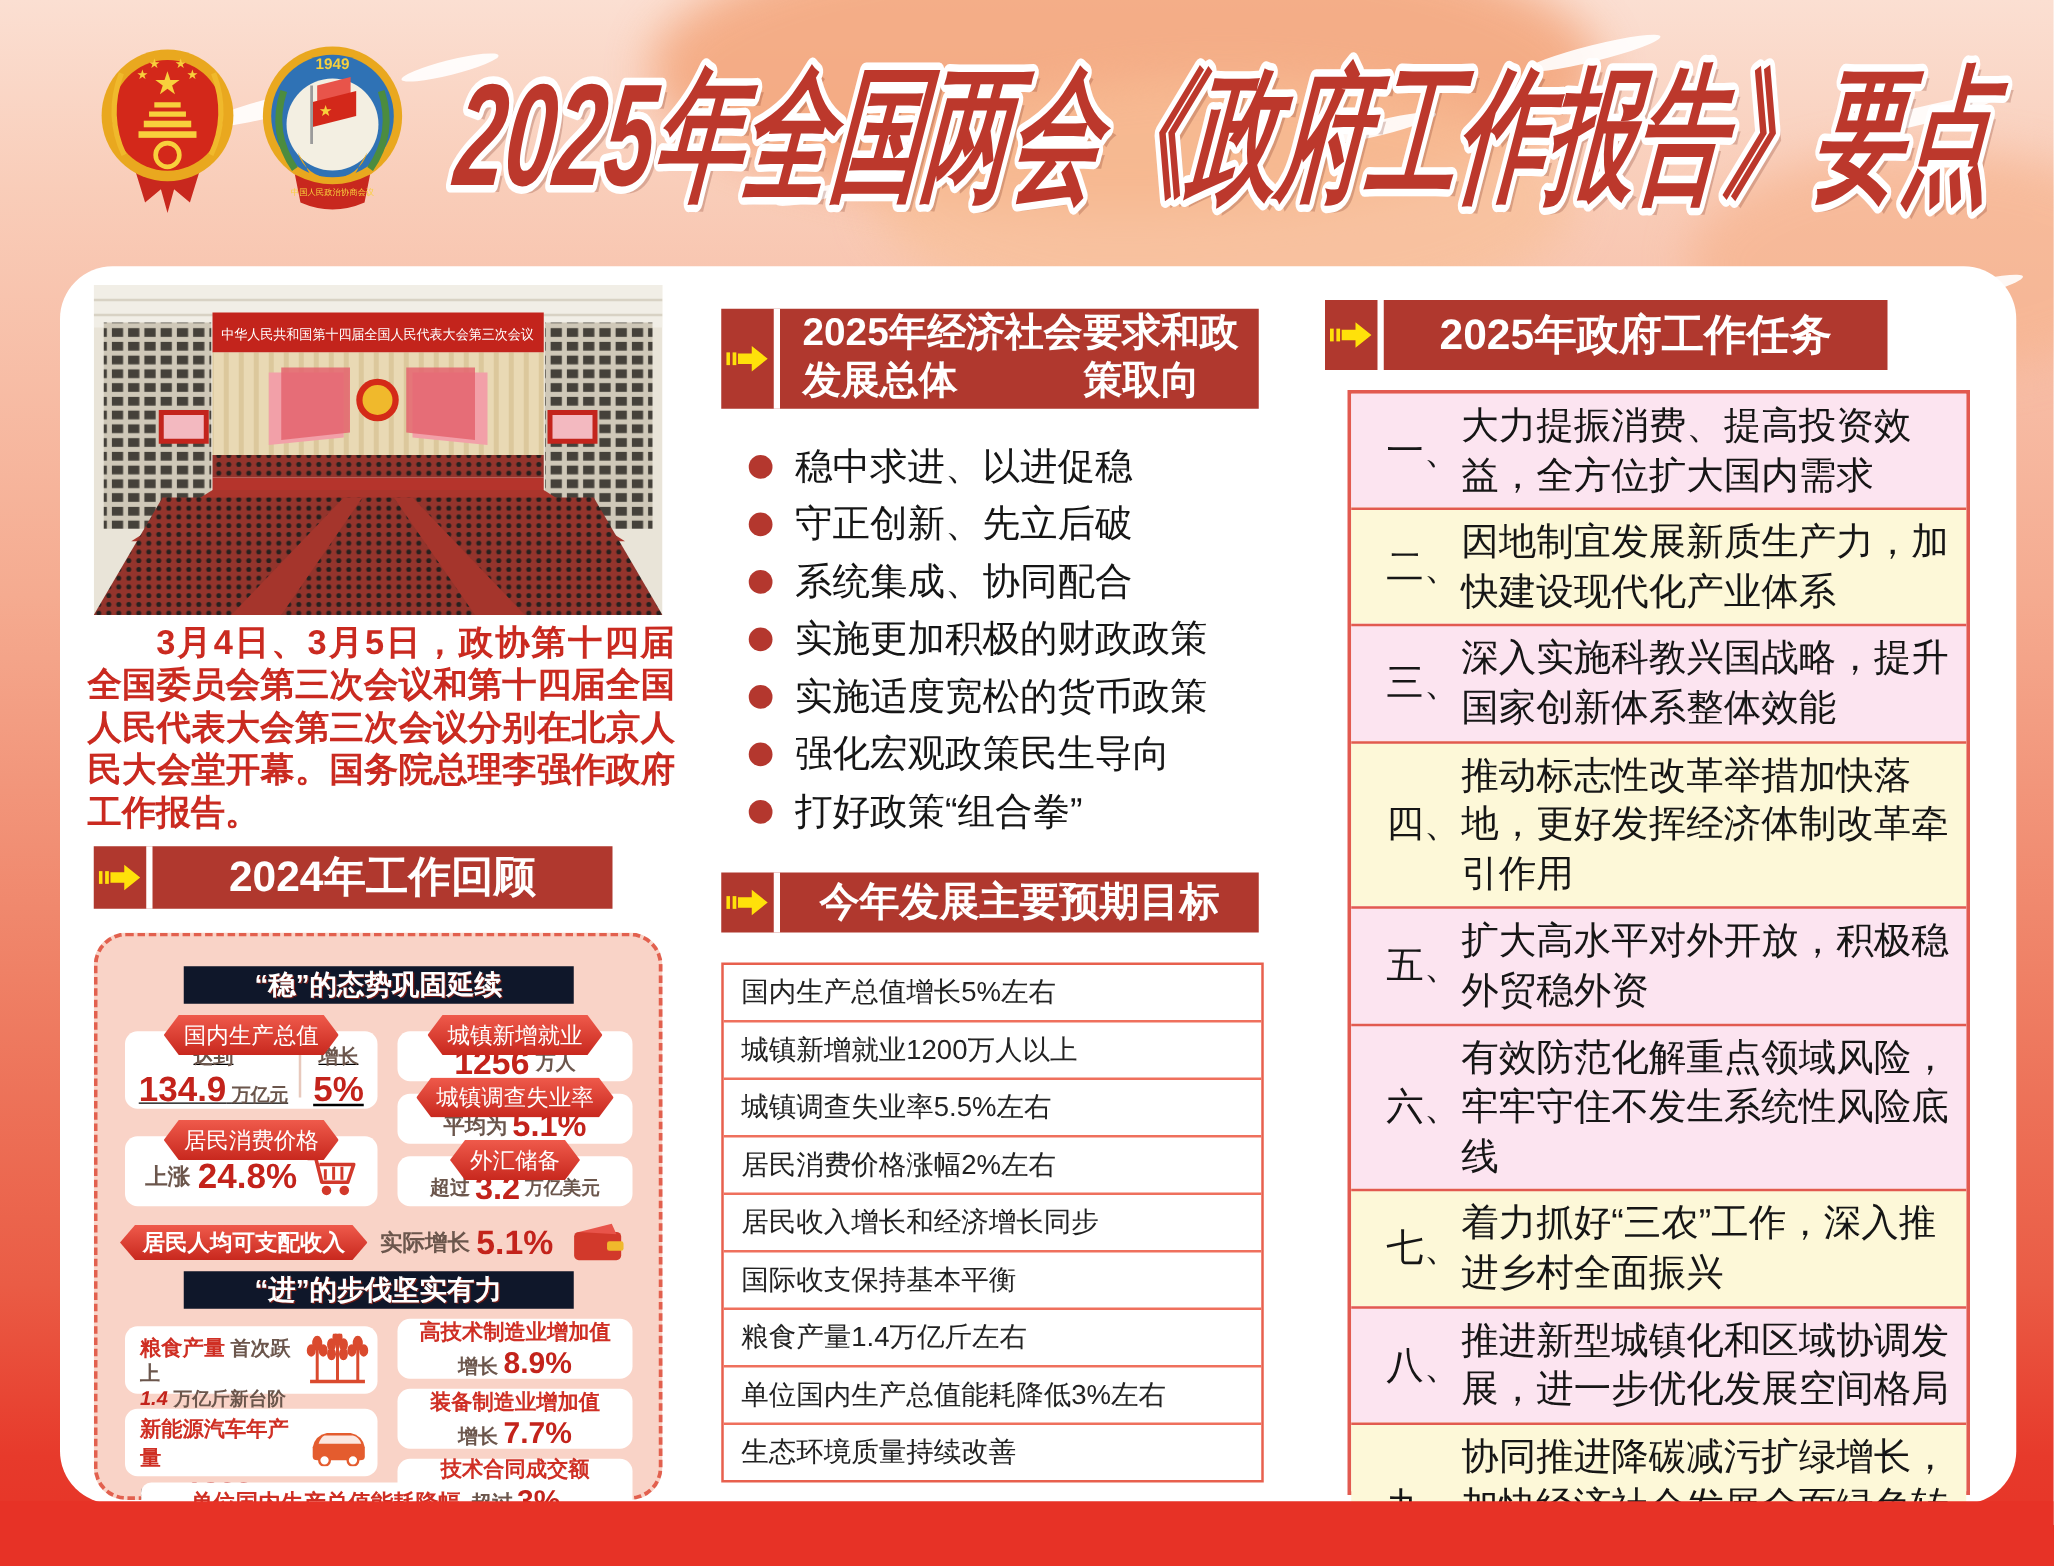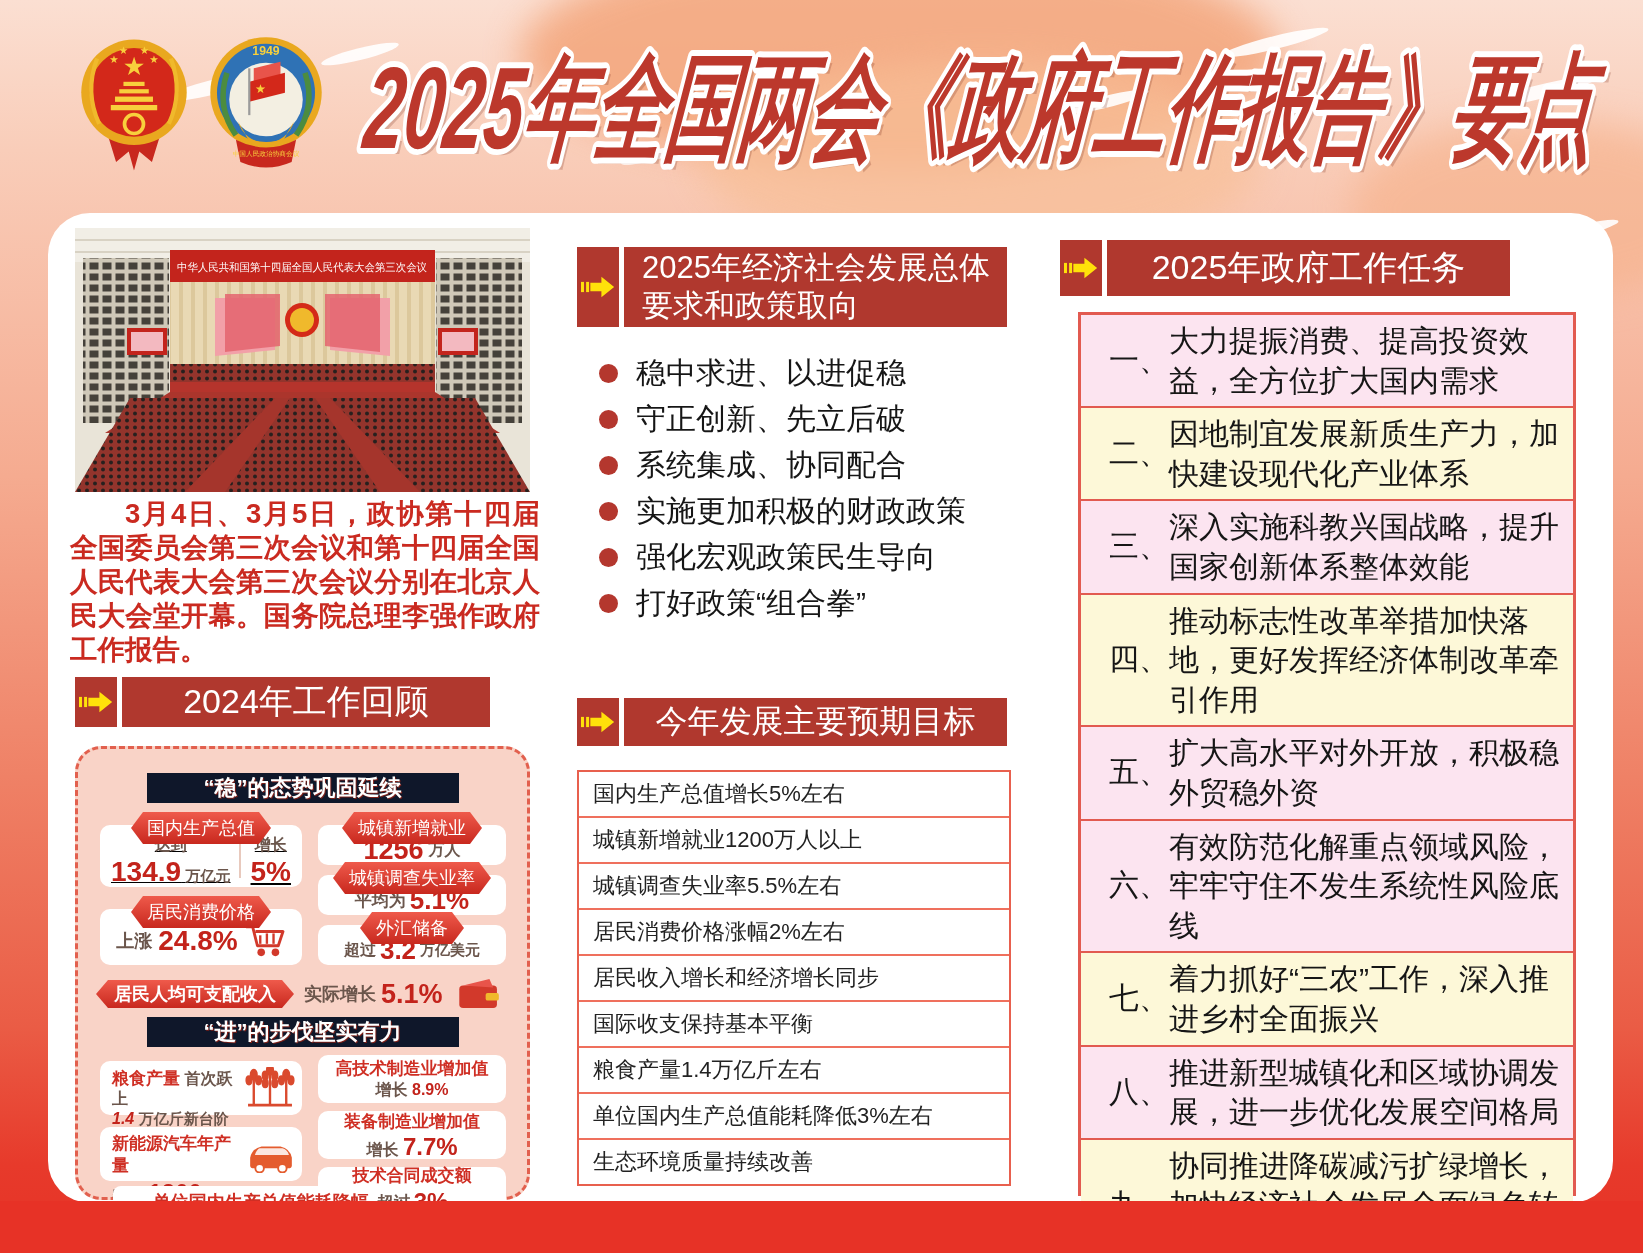--- a/index.html
+++ b/index.html
@@ -7,21 +7,21 @@
     font-family:"Liberation Sans","DejaVu Sans",sans-serif;
     background:linear-gradient(180deg,#fbdfd2 0%,#f9cdb9 12%,#f5ab90 38%,#ef8166 62%,#ea5c45 82%,#e73a2b 93%,#e73226 100%);}
   
   .blob{position:absolute;border-radius:50%;filter:blur(18px);}
   .streak{position:absolute;background:#fff;border-radius:50%;opacity:.9;transform:rotate(-14deg);}
   
   .card{position:absolute;left:48px;top:213px;width:1565px;height:990px;background:#ffffff;border-radius:42px;}
   
   .hdr-bar{position:absolute;background:#b0382e;color:#fff;display:flex;align-items:stretch;}
   .arrow-box{width:42px;display:flex;align-items:center;justify-content:center;border-right:5px solid #fff;flex:0 0 auto;}
-  .hdr-title{flex:1;display:flex;flex-direction:column;justify-content:center;font-weight:normal;}
+  .hdr-title{flex:1;display:flex;flex-direction:row;justify-content:center;font-weight:bold;}
   .hdr-center{align-items:center;text-align:center;}
   .hdr-left{padding-left:18px;}
   
   .photo{position:absolute;left:27px;top:15px;width:455px;height:264px;}
   .intro{position:absolute;left:22px;top:284px;width:470px;font-size:27.5px;line-height:1.24;font-weight:bold;color:#ca2a20;text-align:justify;text-indent:2em;margin:0;}
   .statsbox{position:absolute;left:27px;top:533px;width:449px;height:448px;background:#f9d3c7;border:3px dashed #e2604e;border-radius:26px;}
   .subbar{position:absolute;left:50%;transform:translateX(-50%);width:312px;height:30px;background:#0f172a;color:#fff;
     font-weight:bold;font-size:22px;display:flex;align-items:center;justify-content:center;
     text-shadow:1px 1px 0 #7d1f18;}
   .statcard{position:absolute;background:#fff;border-radius:10px;}
@@ -278,21 +278,21 @@
           <path d="M14 12 L38 12 Q43 13 45 19 L9 19 Q11 13 14 12" fill="#ffffff" opacity="0.85"></path>
           <circle cx="14" cy="33" r="4.5" fill="#ffffff" stroke="#e45c2e" stroke-width="2"></circle>
           <circle cx="38" cy="33" r="4.5" fill="#ffffff" stroke="#e45c2e" stroke-width="2"></circle>
         </svg>
       </div>
 
       <div class="statcard" style="left:240px;top:306px;width:188px;height:48px;">
         <div class="vflex" style="height:100%;justify-content:center;">
           <span class="redlab" style="font-size:17px;">高技术制造业增加值</span>
           <span><span class="sm" style="font-size:16px;">增长</span>
-          <span class="val" style="font-size:16px;">8.9%</span></span>
+          <span class="val" style="font-size:24px;">8.9%</span></span>
         </div>
       </div>
 
       <div class="statcard" style="left:240px;top:362px;width:188px;height:48px;">
         <div class="vflex" style="height:100%;justify-content:center;">
           <span class="redlab" style="font-size:17px;">装备制造业增加值</span>
           <span><span class="sm" style="font-size:16px;">增长</span>
           <span class="val" style="font-size:24px;">7.7%</span></span>
         </div>
       </div>
@@ -336,20 +336,24 @@
           <span class="dot"></span>
           <span class="bullet-txt">守正创新、先立后破</span>
         </div>
       <div class="bullet-row">
           <span class="dot"></span>
           <span class="bullet-txt">系统集成、协同配合</span>
         </div>
       <div class="bullet-row">
           <span class="dot"></span>
           <span class="bullet-txt">实施更加积极的财政政策</span>
+        </div>
+      <div class="bullet-row">
+          <span class="dot"></span>
+          <span class="bullet-txt">实施适度宽松的货币政策</span>
         </div>
       <div class="bullet-row">
           <span class="dot"></span>
           <span class="bullet-txt">强化宏观政策民生导向</span>
         </div>
       <div class="bullet-row">
           <span class="dot"></span>
           <span class="bullet-txt">打好政策“组合拳”</span>
         </div>
     </div>

